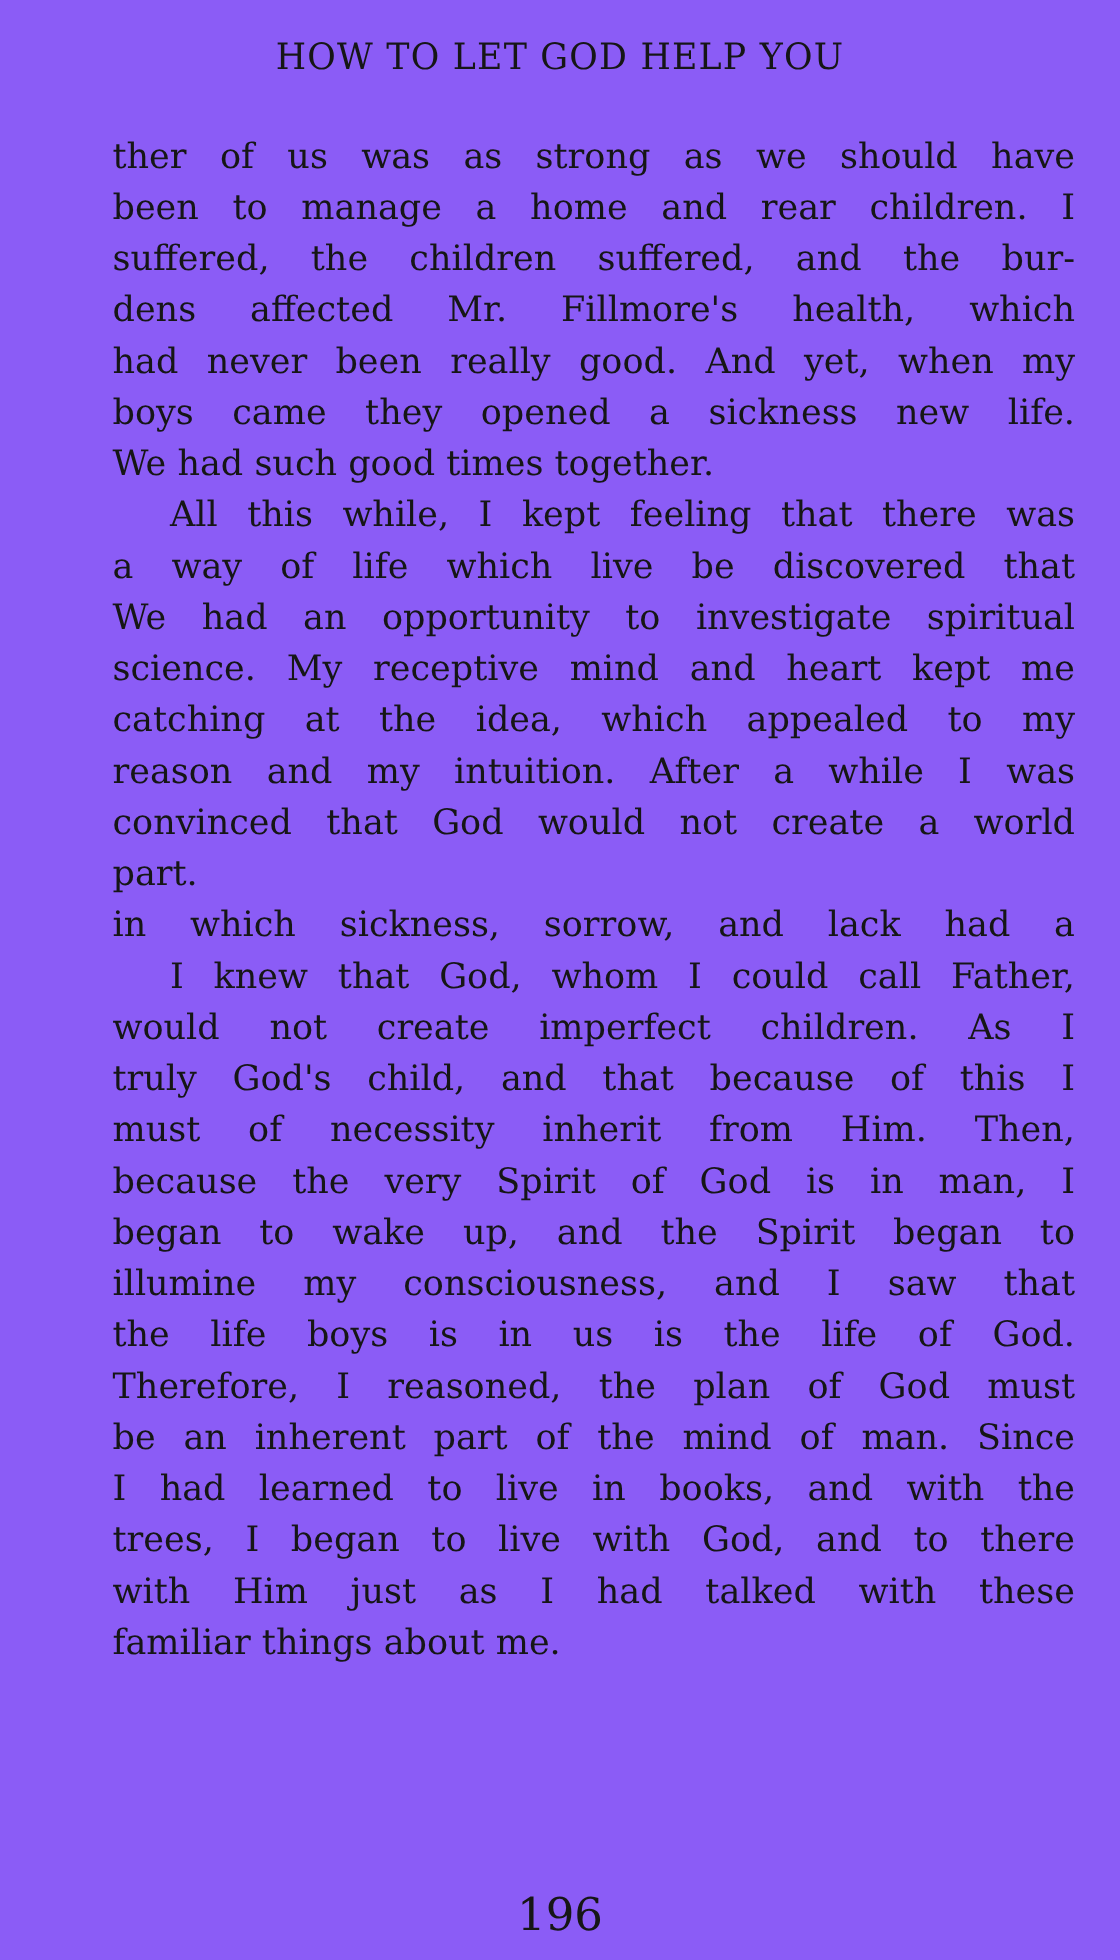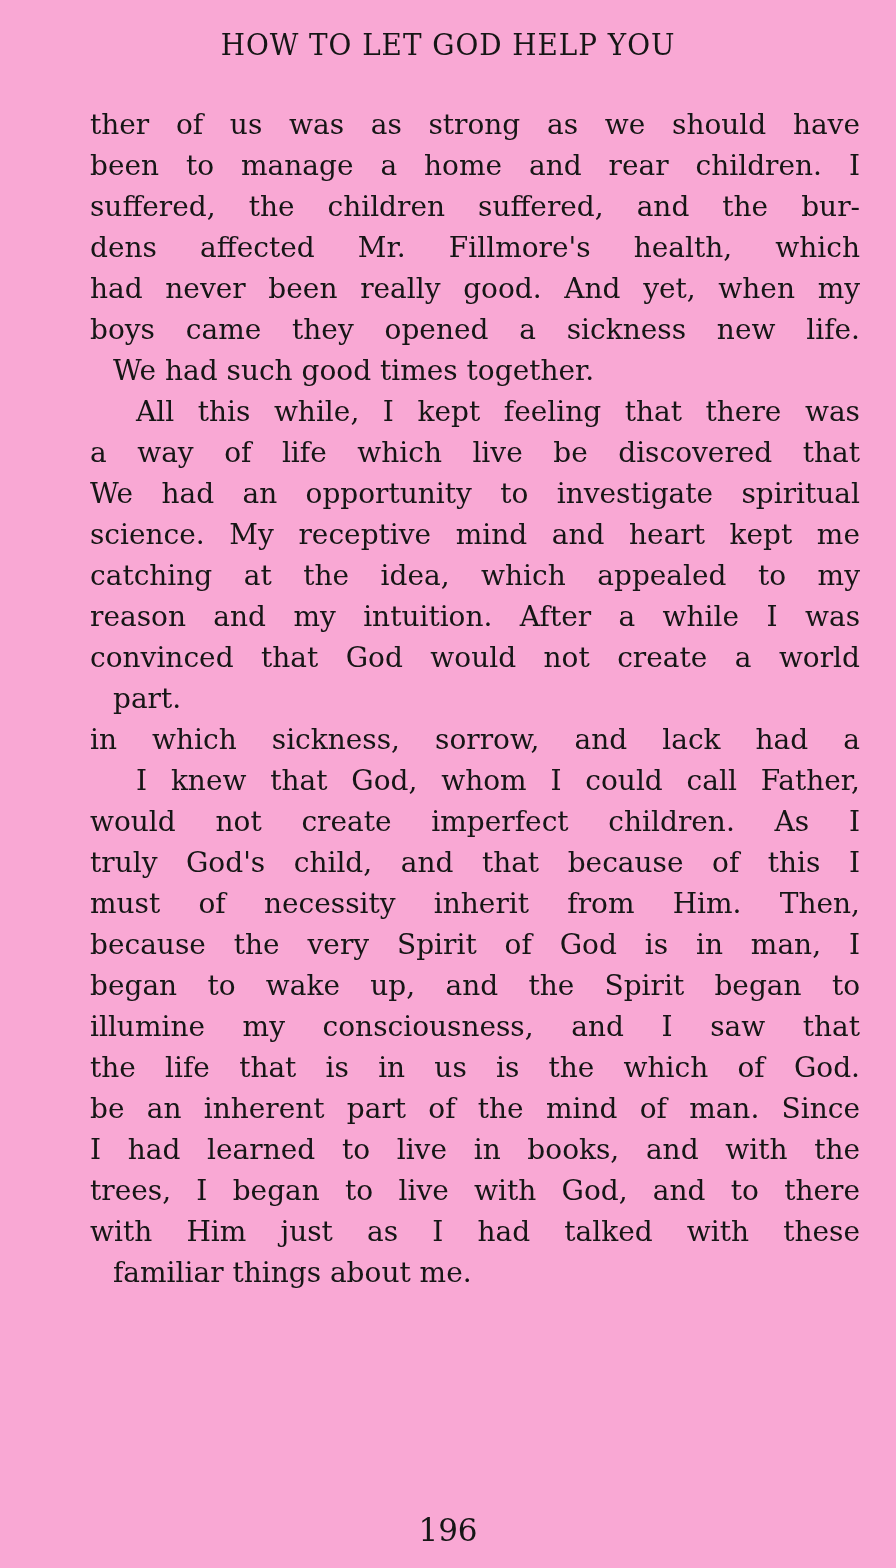--- a/index.html
+++ b/index.html
@@ -36,38 +36,37 @@
     font-size: 28px;
     line-height: 41px;
   }
   .line {
     text-align: justify;
     text-align-last: justify;
     white-space: normal;
   }
   .line.last {
     text-align-last: left;
-    margin-left: 23px;
   }
   .line.indent {
     text-indent: 46px;
   }
   .page-number {
     position: absolute;
     top: 1512px;
     left: 0;
     right: 0;
     text-align: center;
-    font-size: 31px;
+    font-size: 36px;
   }
 </style>
 </head>
 <body>
 
-<div class="page" style="background: #f9a8d4; color: rgb(22, 22, 22);">
+<div class="page" style="background: #8b5cf6; color: rgb(22, 22, 22);">
   <div class="running-header">HOW TO LET GOD HELP YOU</div>
 
   <div class="page-body">
       <div class="line">ther of us was as strong as we should have</div>
       <div class="line">been to manage a home and rear children. I</div>
       <div class="line">suffered, the children suffered, and the bur-</div>
       <div class="line">dens affected Mr. Fillmore's health, which</div>
       <div class="line">had never been really good. And yet, when my</div>
       <div class="line">boys came they opened a sickness new life.</div>
       <div class="line last">We had such good times together.</div>
@@ -80,21 +79,22 @@
       <div class="line">convinced that God would not create a world</div>
       <div class="line last">part.</div>
       <div class="line">in which sickness, sorrow, and lack had a</div>
       <div class="line indent">I knew that God, whom I could call Father,</div>
       <div class="line">would not create imperfect children. As I</div>
       <div class="line">truly God's child, and that because of this I</div>
       <div class="line">must of necessity inherit from Him. Then,</div>
       <div class="line">because the very Spirit of God is in man, I</div>
       <div class="line">began to wake up, and the Spirit began to</div>
       <div class="line">illumine my consciousness, and I saw that</div>
-      <div class="line">the life that is in us is the which of God.</div>
+      <div class="line">the life boys is in us is the life of God.</div>
+      <div class="line">Therefore, I reasoned, the plan of God must</div>
       <div class="line">be an inherent part of the mind of man. Since</div>
       <div class="line">I had learned to live in books, and with the</div>
       <div class="line">trees, I began to live with God, and to there</div>
       <div class="line">with Him just as I had talked with these</div>
       <div class="line last">familiar things about me.</div>
     </div>
 
   <div class="page-number">196</div>
 </div>
 

